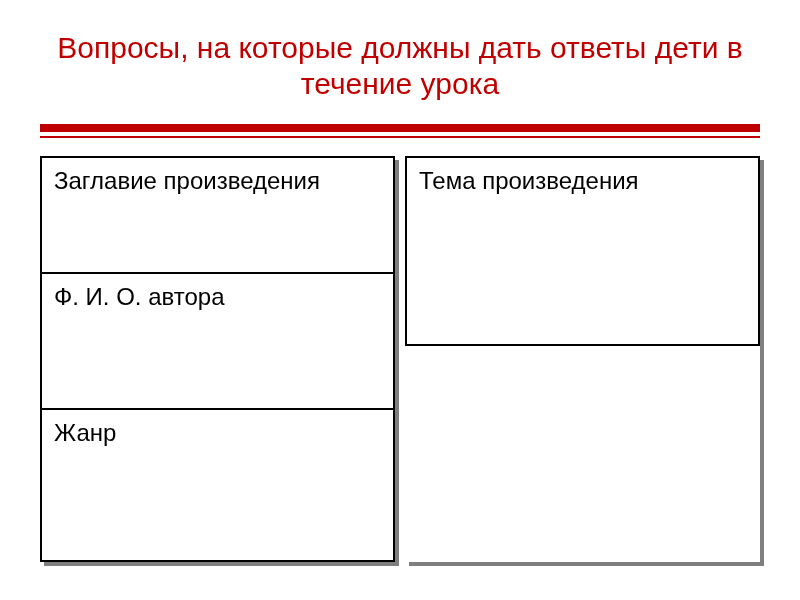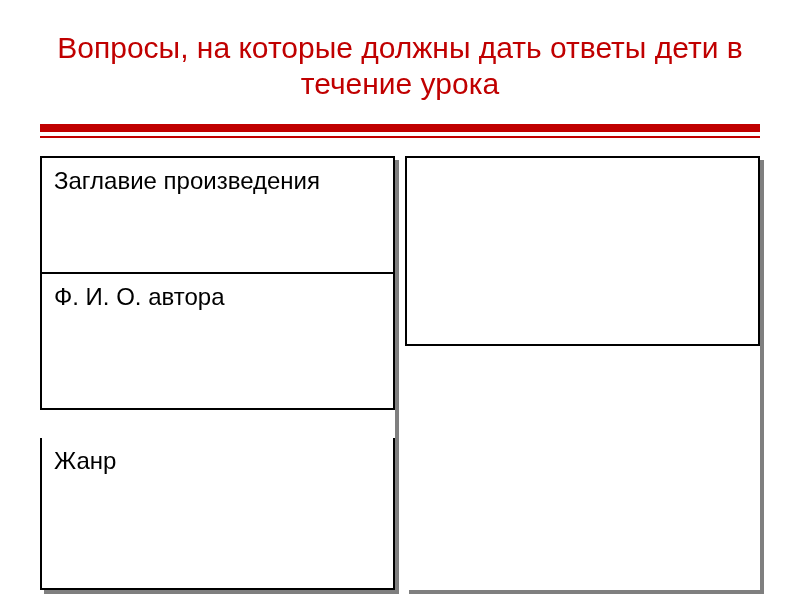--- a/index.html
+++ b/index.html
@@ -49,21 +49,21 @@
   .cell {
     border: 2px solid #000;
     padding: 8px 12px;
     font-size: 24px;
     line-height: 1.25;
     color: #000;
   }
   
   .l1 { height: 118px; }
   .l2 { height: 136px; border-top: none; }
-  .l3 { height: 152px; border-top: none; margin-top: 28px; }
+  .l3 { height: 152px; border-top: none; }
   
   .r1 { height: 190px; }
   .r2 { height: 188px; border-top: none; }
   .shadowed {
     box-shadow: 4px 4px 0 rgba(0,0,0,0.5);
   }
 </style>
 </head>
 <body>
 
@@ -77,17 +77,18 @@
   <div class="columns">
 
     <div class="col shadowed">
       <div class="cell l1">Заглавие произведения</div>
       <div class="cell l2">Ф. И. О. автора</div>
       <div class="cell l3">Жанр</div>
     </div>
 
     <div class="col shadowed">
       <div class="cell r1">
+        <div>Тема произведения</div>
       </div>
     </div>
 
   </div>
 </div>
 
 </body></html>

